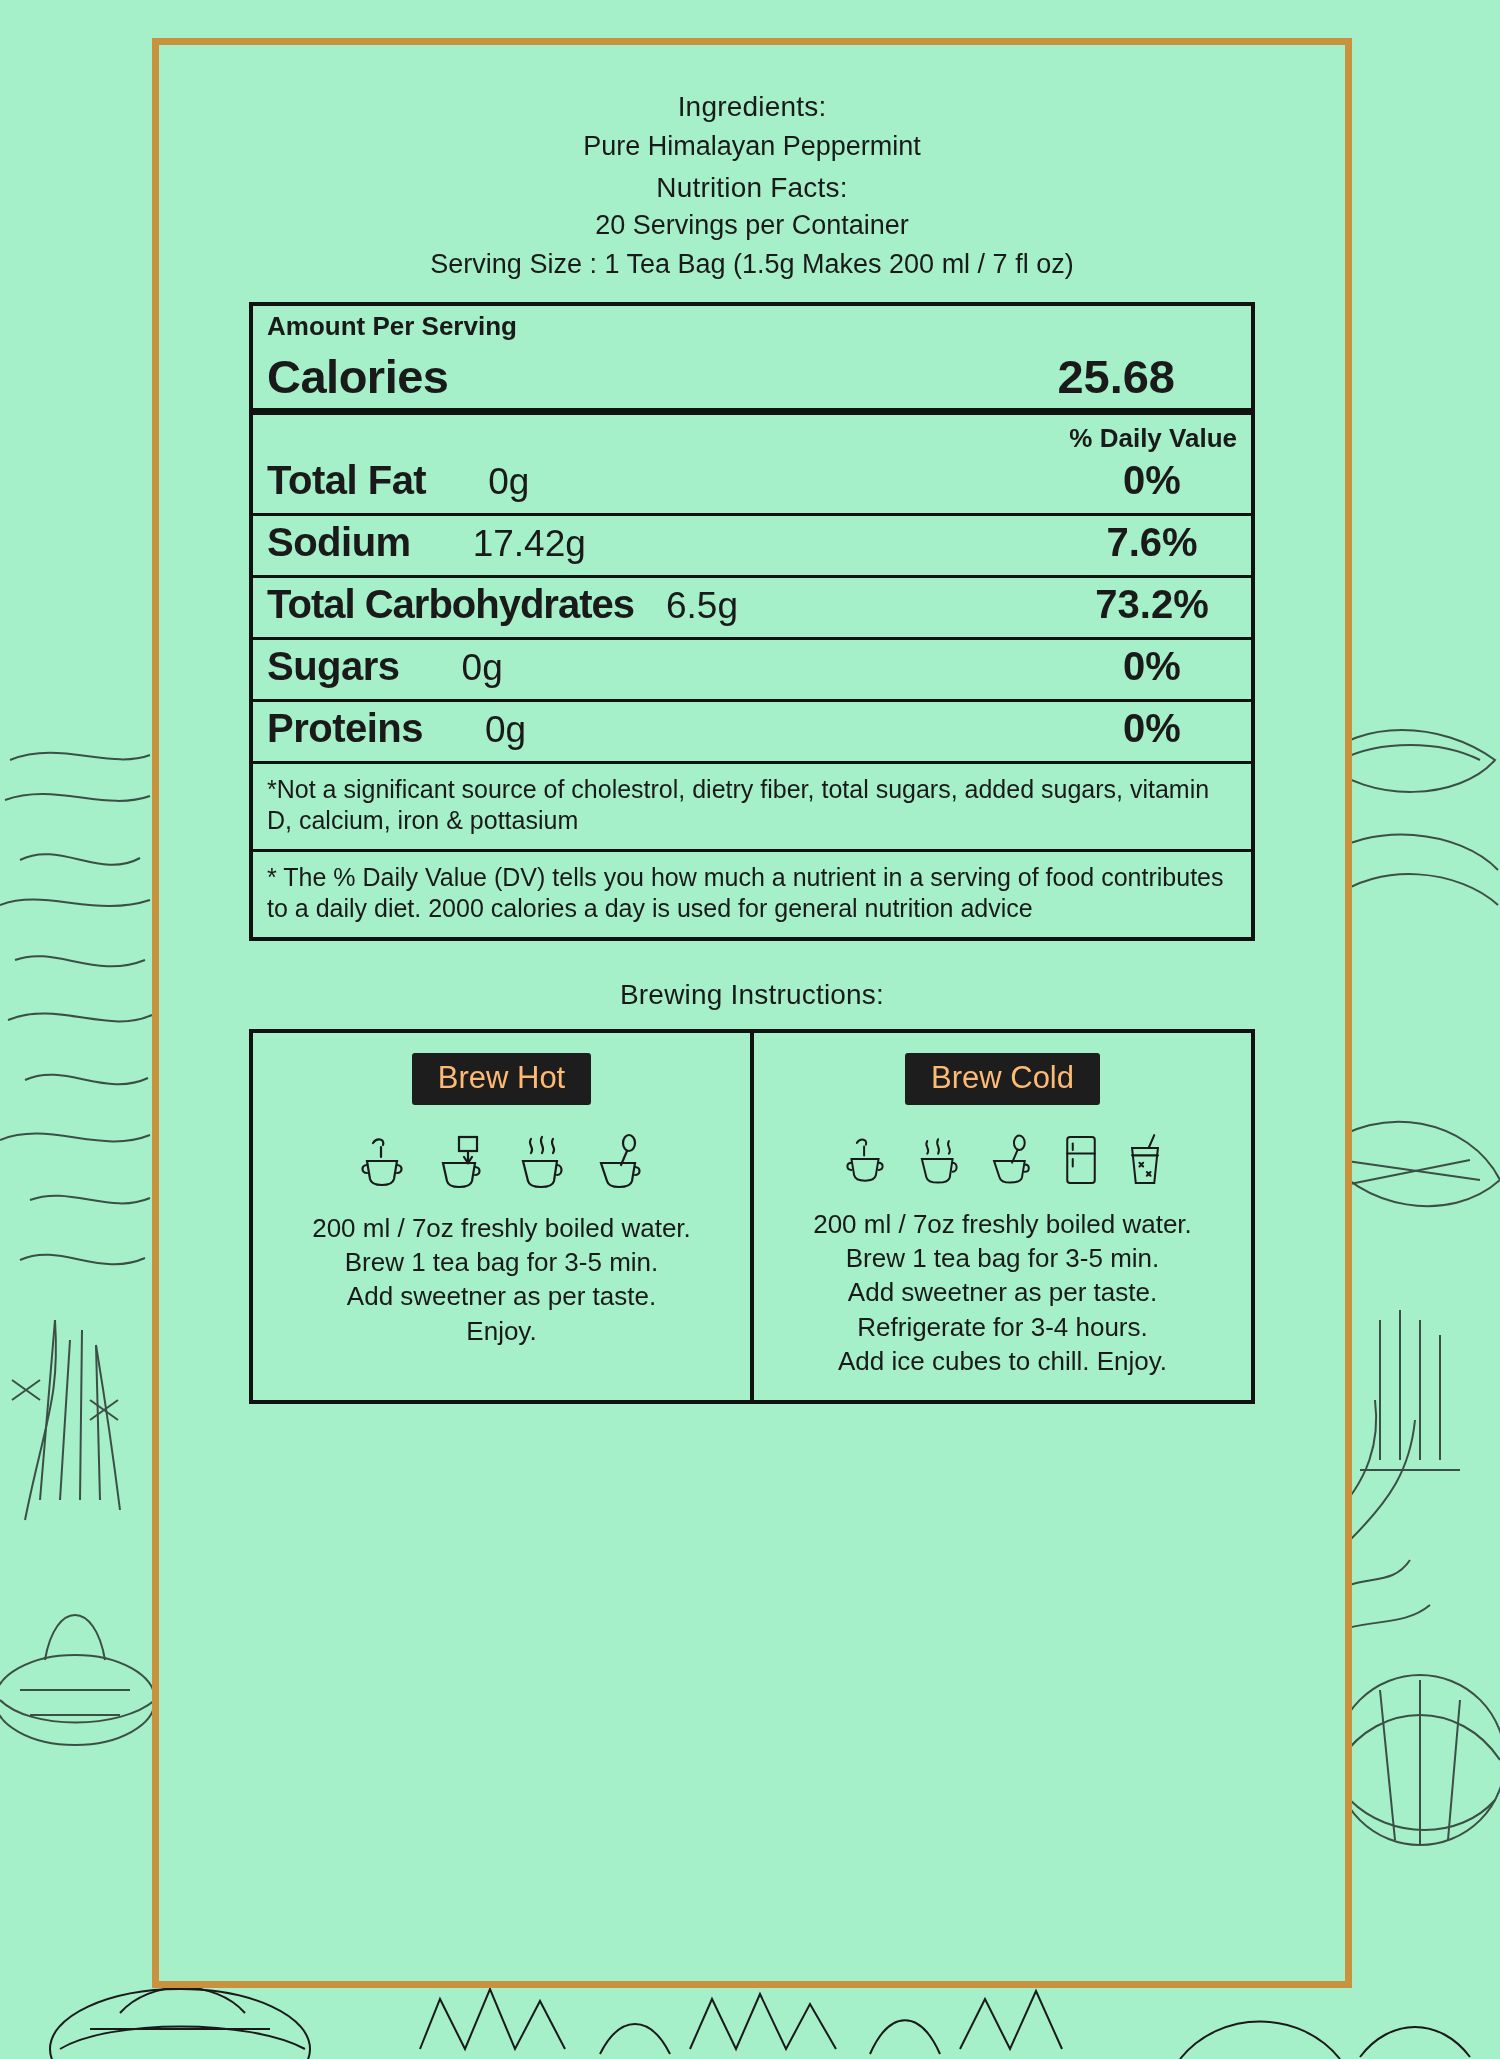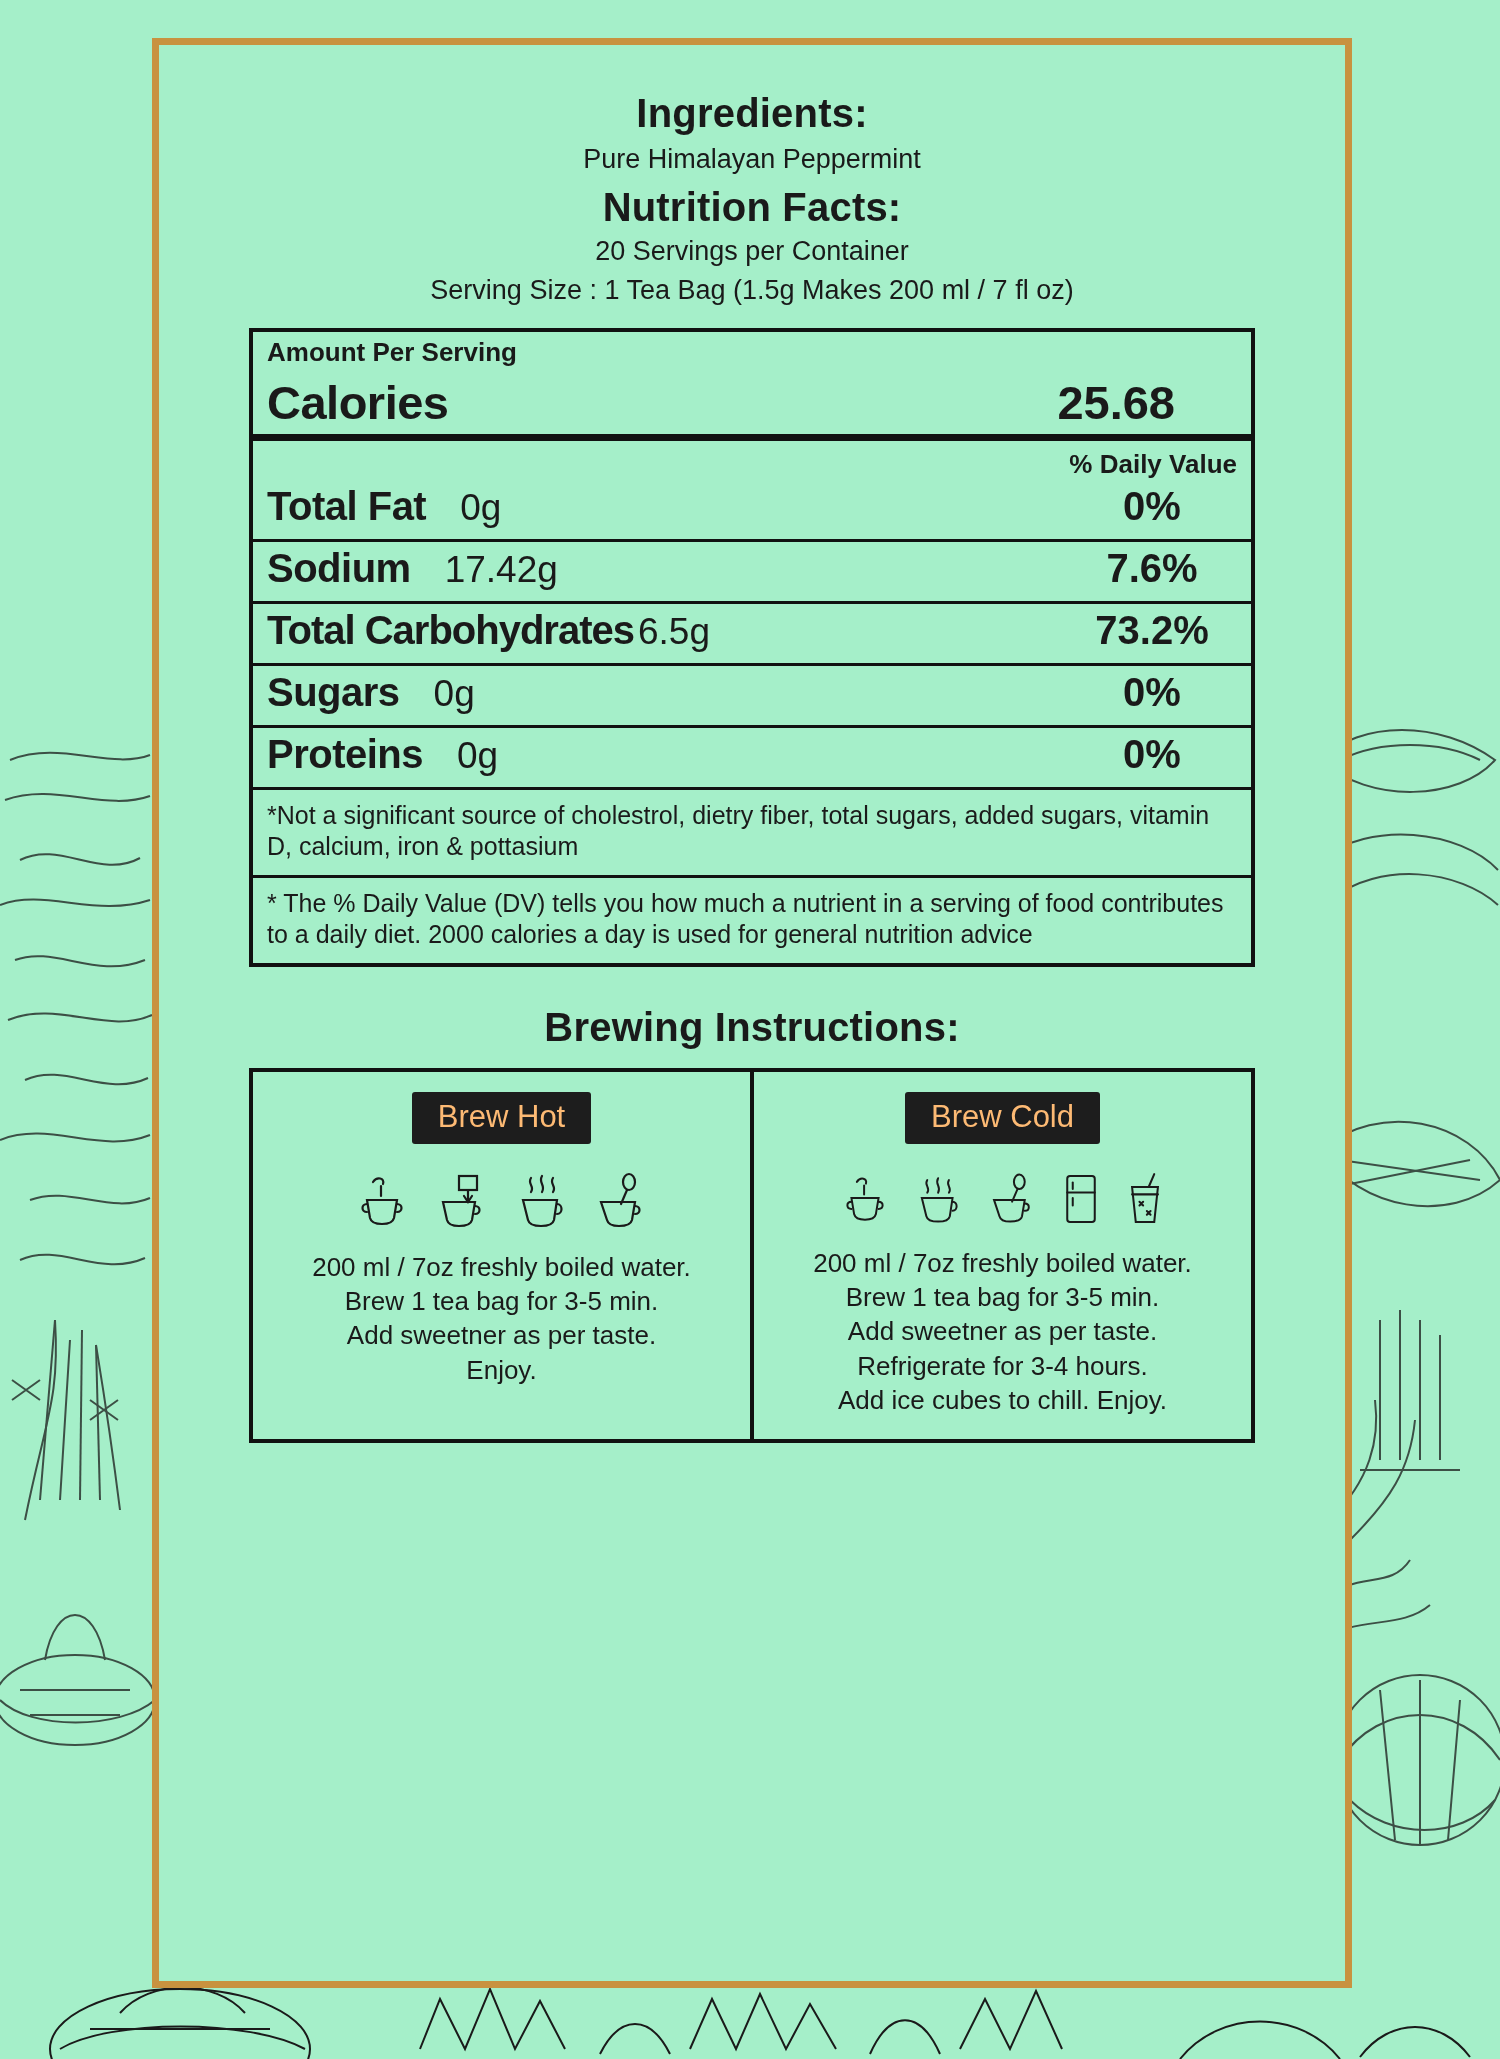--- a/index.html
+++ b/index.html
@@ -61,22 +61,22 @@
     position: absolute;
     left: 0;
     top: 0;
     width: 100%;
     padding: 36px 60px 0 60px;
     box-sizing: border-box;
   }
 
   .h-title {
     text-align: center;
-    font-size: 40px;
-    font-weight: 700;
+    font-size: 28px;
+    font-weight: 400;
     letter-spacing: 0.2px;
     margin: 10px 0 8px 0;
   }
   .center { text-align: center; }
 
   .subtext {
     text-align: center;
     font-size: 27px;
     margin: 6px 0 2px 0;
     font-weight: 400;
@@ -122,20 +122,21 @@
     font-size: 26px;
     font-weight: 700;
     padding: 8px 14px 0 0;
   }
 
   .nrow {
     display: flex;
     align-items: baseline;
     padding: 4px 14px 10px 14px;
     border-bottom: 3px solid #111;
+    gap: 28px;
   }
   .nrow .name {
     font-size: 40px;
     font-weight: 800;
     letter-spacing: -0.5px;
     white-space: nowrap;
   }
   .nrow .val {
     font-size: 37px;
     font-weight: 400;

